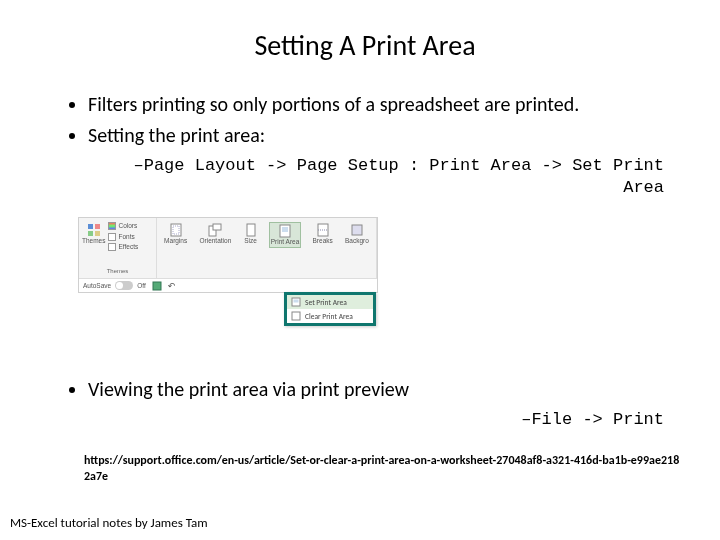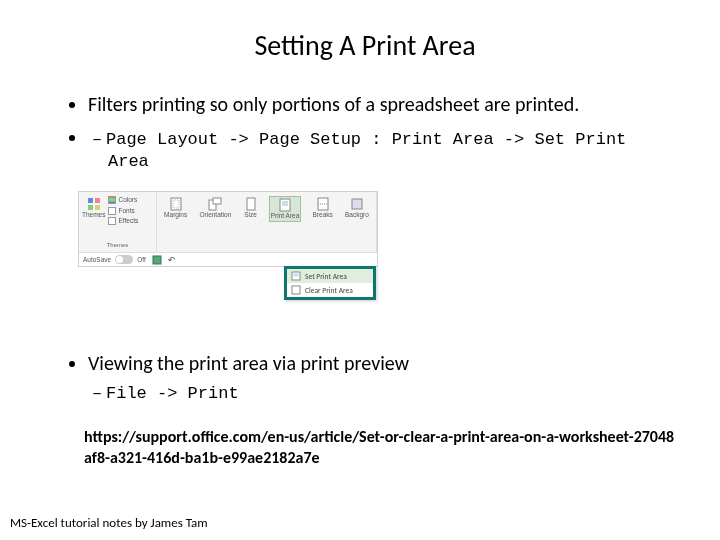--- a/index.html
+++ b/index.html
@@ -38,20 +38,21 @@
   ul.sub > li::before {
     content: "–";
     display: inline-block;
     width: 14px;
     margin-left: -16px;
   }
   .mono {
     font-family: "Courier New", monospace;
     font-size: 17px;
     line-height: 1.3;
+    text-align: right;
   }
   .ribbon-wrap {
     margin: 10px 0 18px 30px;
   }
   .ribbon {
     width: 300px;
     border: 1px solid #d0d0d0;
     font-family: "Segoe UI", Arial, sans-serif;
     font-size: 8px;
     color: #444;
@@ -162,21 +163,21 @@
     display: flex;
     align-items: center;
     gap: 4px;
     padding: 2px 4px;
     line-height: 1.2;
   }
   .dropdown .item.hi { background: #dfeedd; }
   .dd-icon { width: 10px; height: 10px; }
   .spacer { height: 14px; }
   .link {
-    font-size: 16px;
+    font-size: 12px;
     font-weight: 700;
     margin-left: 36px;
     margin-top: 22px;
     line-height: 1.3;
     word-break: break-all;
   }
   .footer {
     position: absolute;
     left: 10px;
     bottom: 10px;
@@ -186,20 +187,21 @@
 </style>
 </head>
 <body>
 
 <div class="slide">
   <h1 class="title">Setting A Print Area</h1>
 
   <ul class="top">
     <li>Filters printing so only portions of a spreadsheet are printed.</li>
     <li>
+      <span>Setting the print area:</span>
       <ul class="sub">
         <li class="mono">Page Layout -&gt; Page Setup : Print Area -&gt; Set Print Area</li>
       </ul>
     </li>
   </ul>
 
   <div class="ribbon-wrap">
     <div class="ribbon">
       <div class="rgroups">
         <div class="rgroup" style="width:78px">

